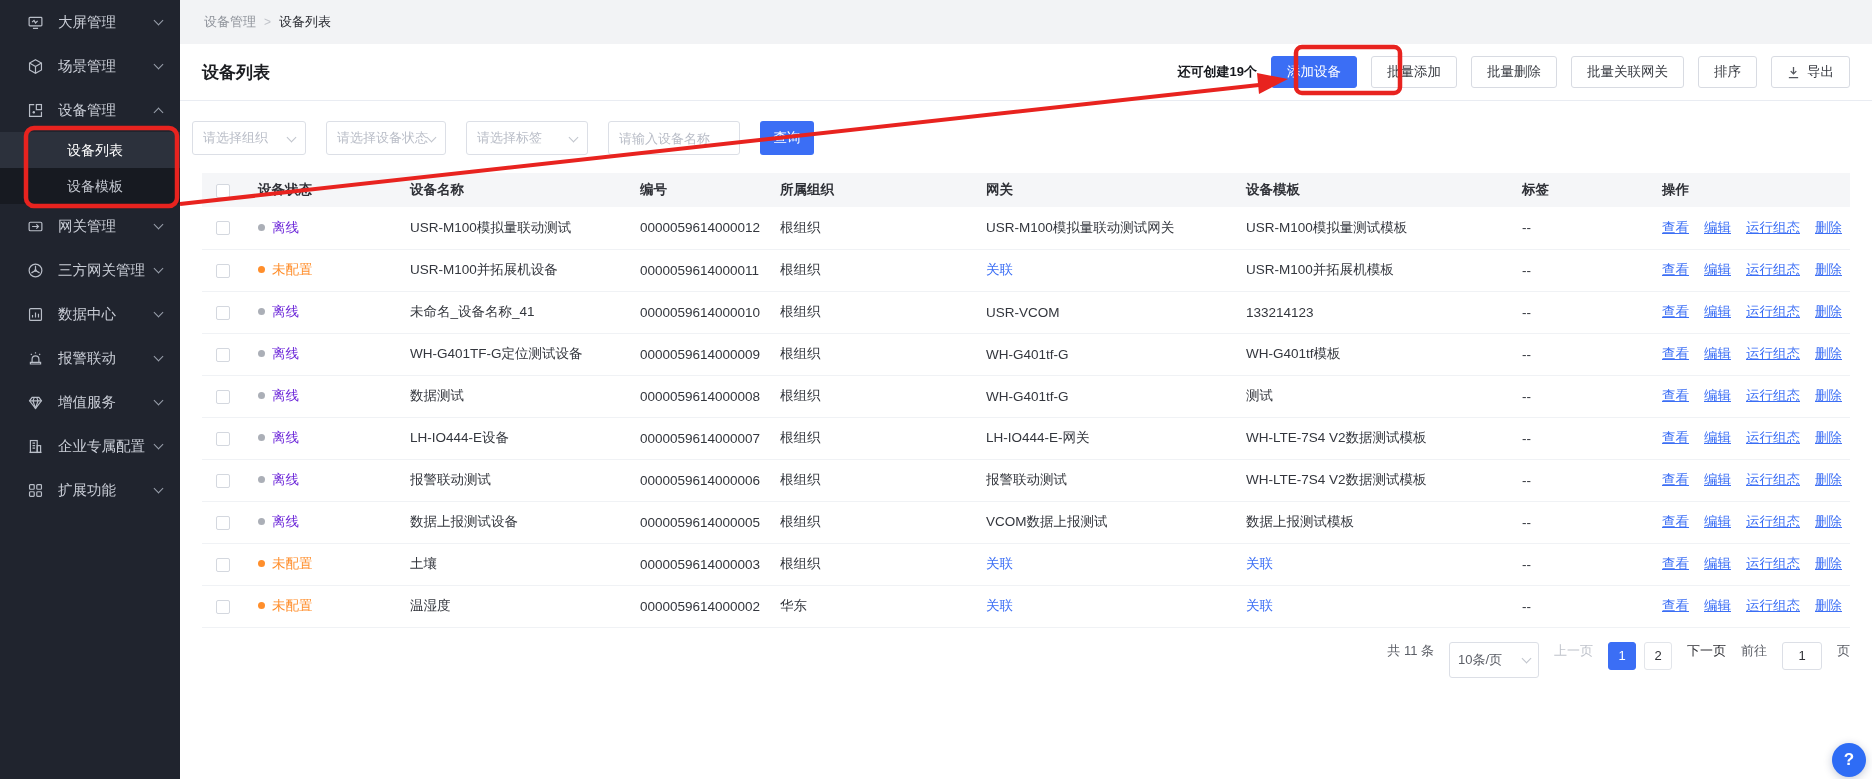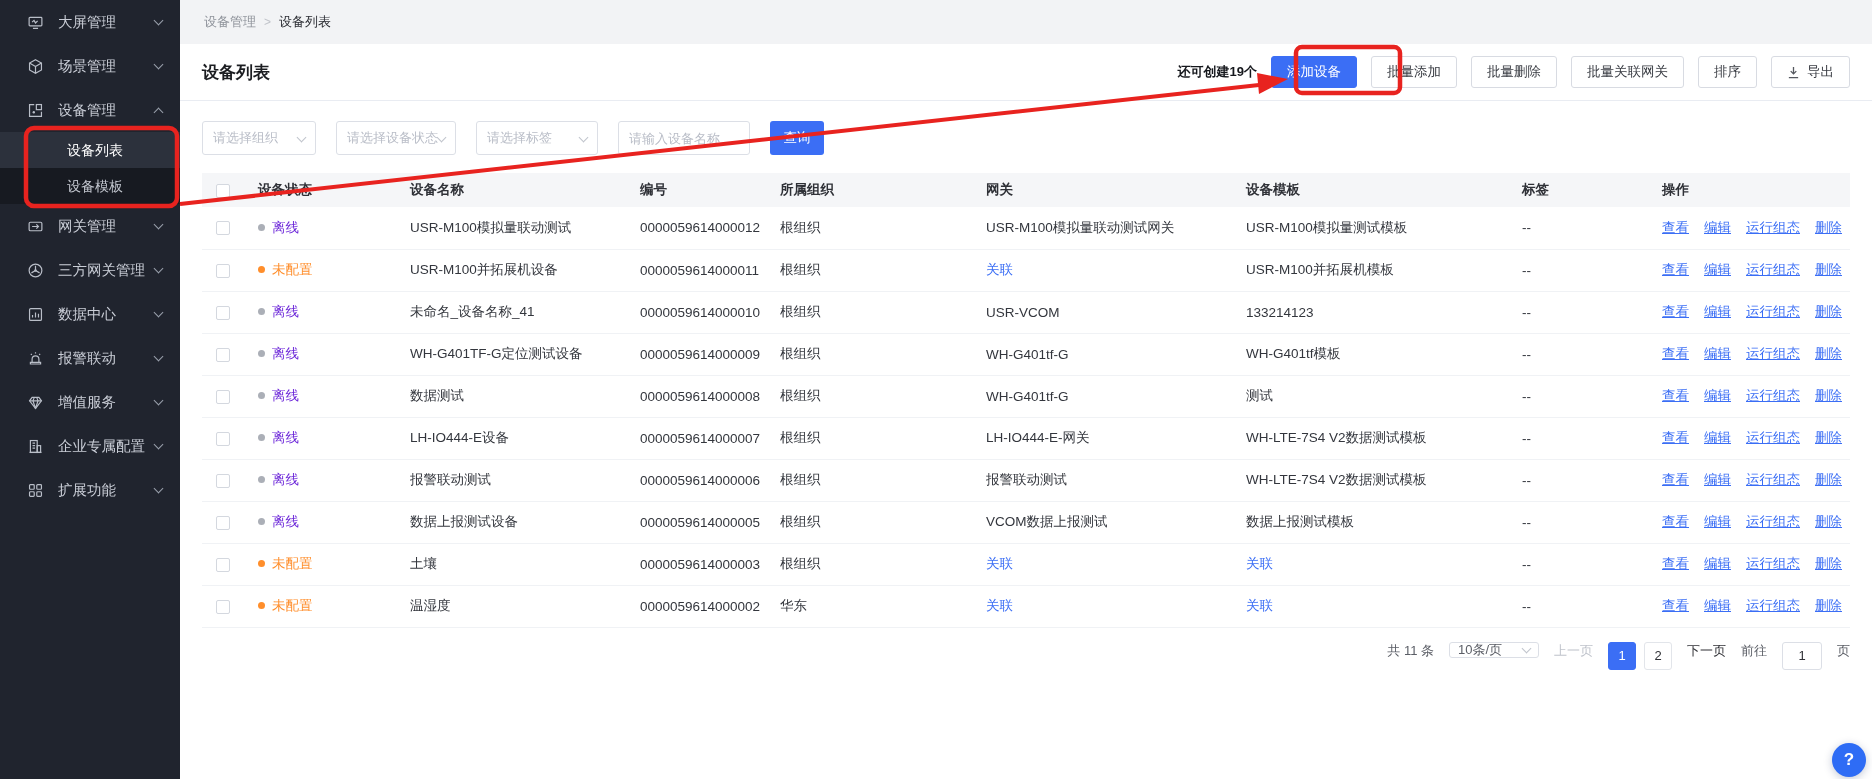--- a/index.html
+++ b/index.html
@@ -35,21 +35,21 @@
   .card-header{display:flex;align-items:center;justify-content:space-between;
     padding:12px 22px;border-bottom:1px solid #e9ecf2;}
   .page-title{font-size:17px;font-weight:bold;color:#1b1d21;}
   .hd-right{display:flex;align-items:center;gap:14px;}
   .quota{font-size:13px;font-weight:bold;color:#15171c;}
   .btn{height:32px;padding:0 15px;font-size:13.5px;border:1px solid #d8dbe2;background:#fff;
     color:#383b42;border-radius:3px;display:inline-flex;align-items:center;gap:7px;cursor:pointer;
     font-family:inherit;white-space:nowrap;}
   .btn-primary{background:var(--blue);border-color:var(--blue);color:#fff;}
 
-  .filters{display:flex;gap:20px;padding:20px 22px 0 22px;align-items:center;}
+  .filters{display:flex;gap:20px;padding:20px 22px 0 12px;align-items:center;}
   .select{height:34px;border:1px solid #dcdfe6;border-radius:3px;display:flex;align-items:center;
     justify-content:space-between;padding:0 10px;color:#b9bdc7;font-size:13px;background:#fff;cursor:pointer;}
   .select .chev{border-color:#c0c4cc;margin-top:-2px;}
   .w1{width:114px;}.w2{width:120px;}.w3{width:122px;}
   .input{width:132px;height:34px;border:1px solid #dcdfe6;border-radius:3px;padding:0 10px;
     font-size:13px;color:#4c1d95;font-family:inherit;outline:none;}
   .input::placeholder{color:#b9bdc7;}
   .btn-search{width:54px;height:34px;background:var(--blue);color:#fff;border:none;border-radius:3px;
     font-size:13.5px;cursor:pointer;font-family:inherit;}
 
@@ -63,21 +63,21 @@
   .cb{width:14px;height:14px;border:1px solid #d4d8df;border-radius:2px;background:#fff;
     display:inline-block;vertical-align:middle;cursor:pointer;}
   .dot{width:7px;height:7px;border-radius:50%;display:inline-block;margin-right:7px;vertical-align:1px;}
   .st-off{color:#6d28d9;}.st-off .dot{background:#abafb7;}
   .st-unc{color:var(--orange);}.st-unc .dot{background:var(--orange);}
   a.link{color:var(--blue);text-decoration:none;cursor:pointer;}
   .actions a{margin-right:15px;text-decoration:underline;}
 
   .pager{display:flex;justify-content:flex-end;align-items:flex-start;gap:15px;
     padding:14px 22px 0 0;font-size:13px;color:#5b5e66;}
-  .psize{width:90px;height:16px;border:1px solid #dcdfe6;border-radius:3px;display:flex;
+  .psize{width:90px;height:36px;border:1px solid #dcdfe6;border-radius:3px;display:flex;
     align-items:center;justify-content:space-between;padding:0 8px;background:#fff;cursor:pointer;}
   .psize .chev{border-color:#c0c4cc;margin-top:-2px;}
   .pprev{color:#c0c4cc;cursor:default;}
   .pnext{color:#303136;cursor:pointer;}
   .pnums{display:flex;gap:8px;}
   .pnum{min-width:28px;height:28px;display:flex;align-items:center;justify-content:center;
     border-radius:3px;color:#303136;border:1px solid #e2e5ea;background:#fff;cursor:pointer;}
   .pnum.active{background:var(--blue);border-color:var(--blue);color:#fff;}
   .goto-input{width:40px;height:28px;border:1px solid #dcdfe6;border-radius:3px;text-align:center;
     font-size:13px;color:#303136;font-family:inherit;outline:none;}

